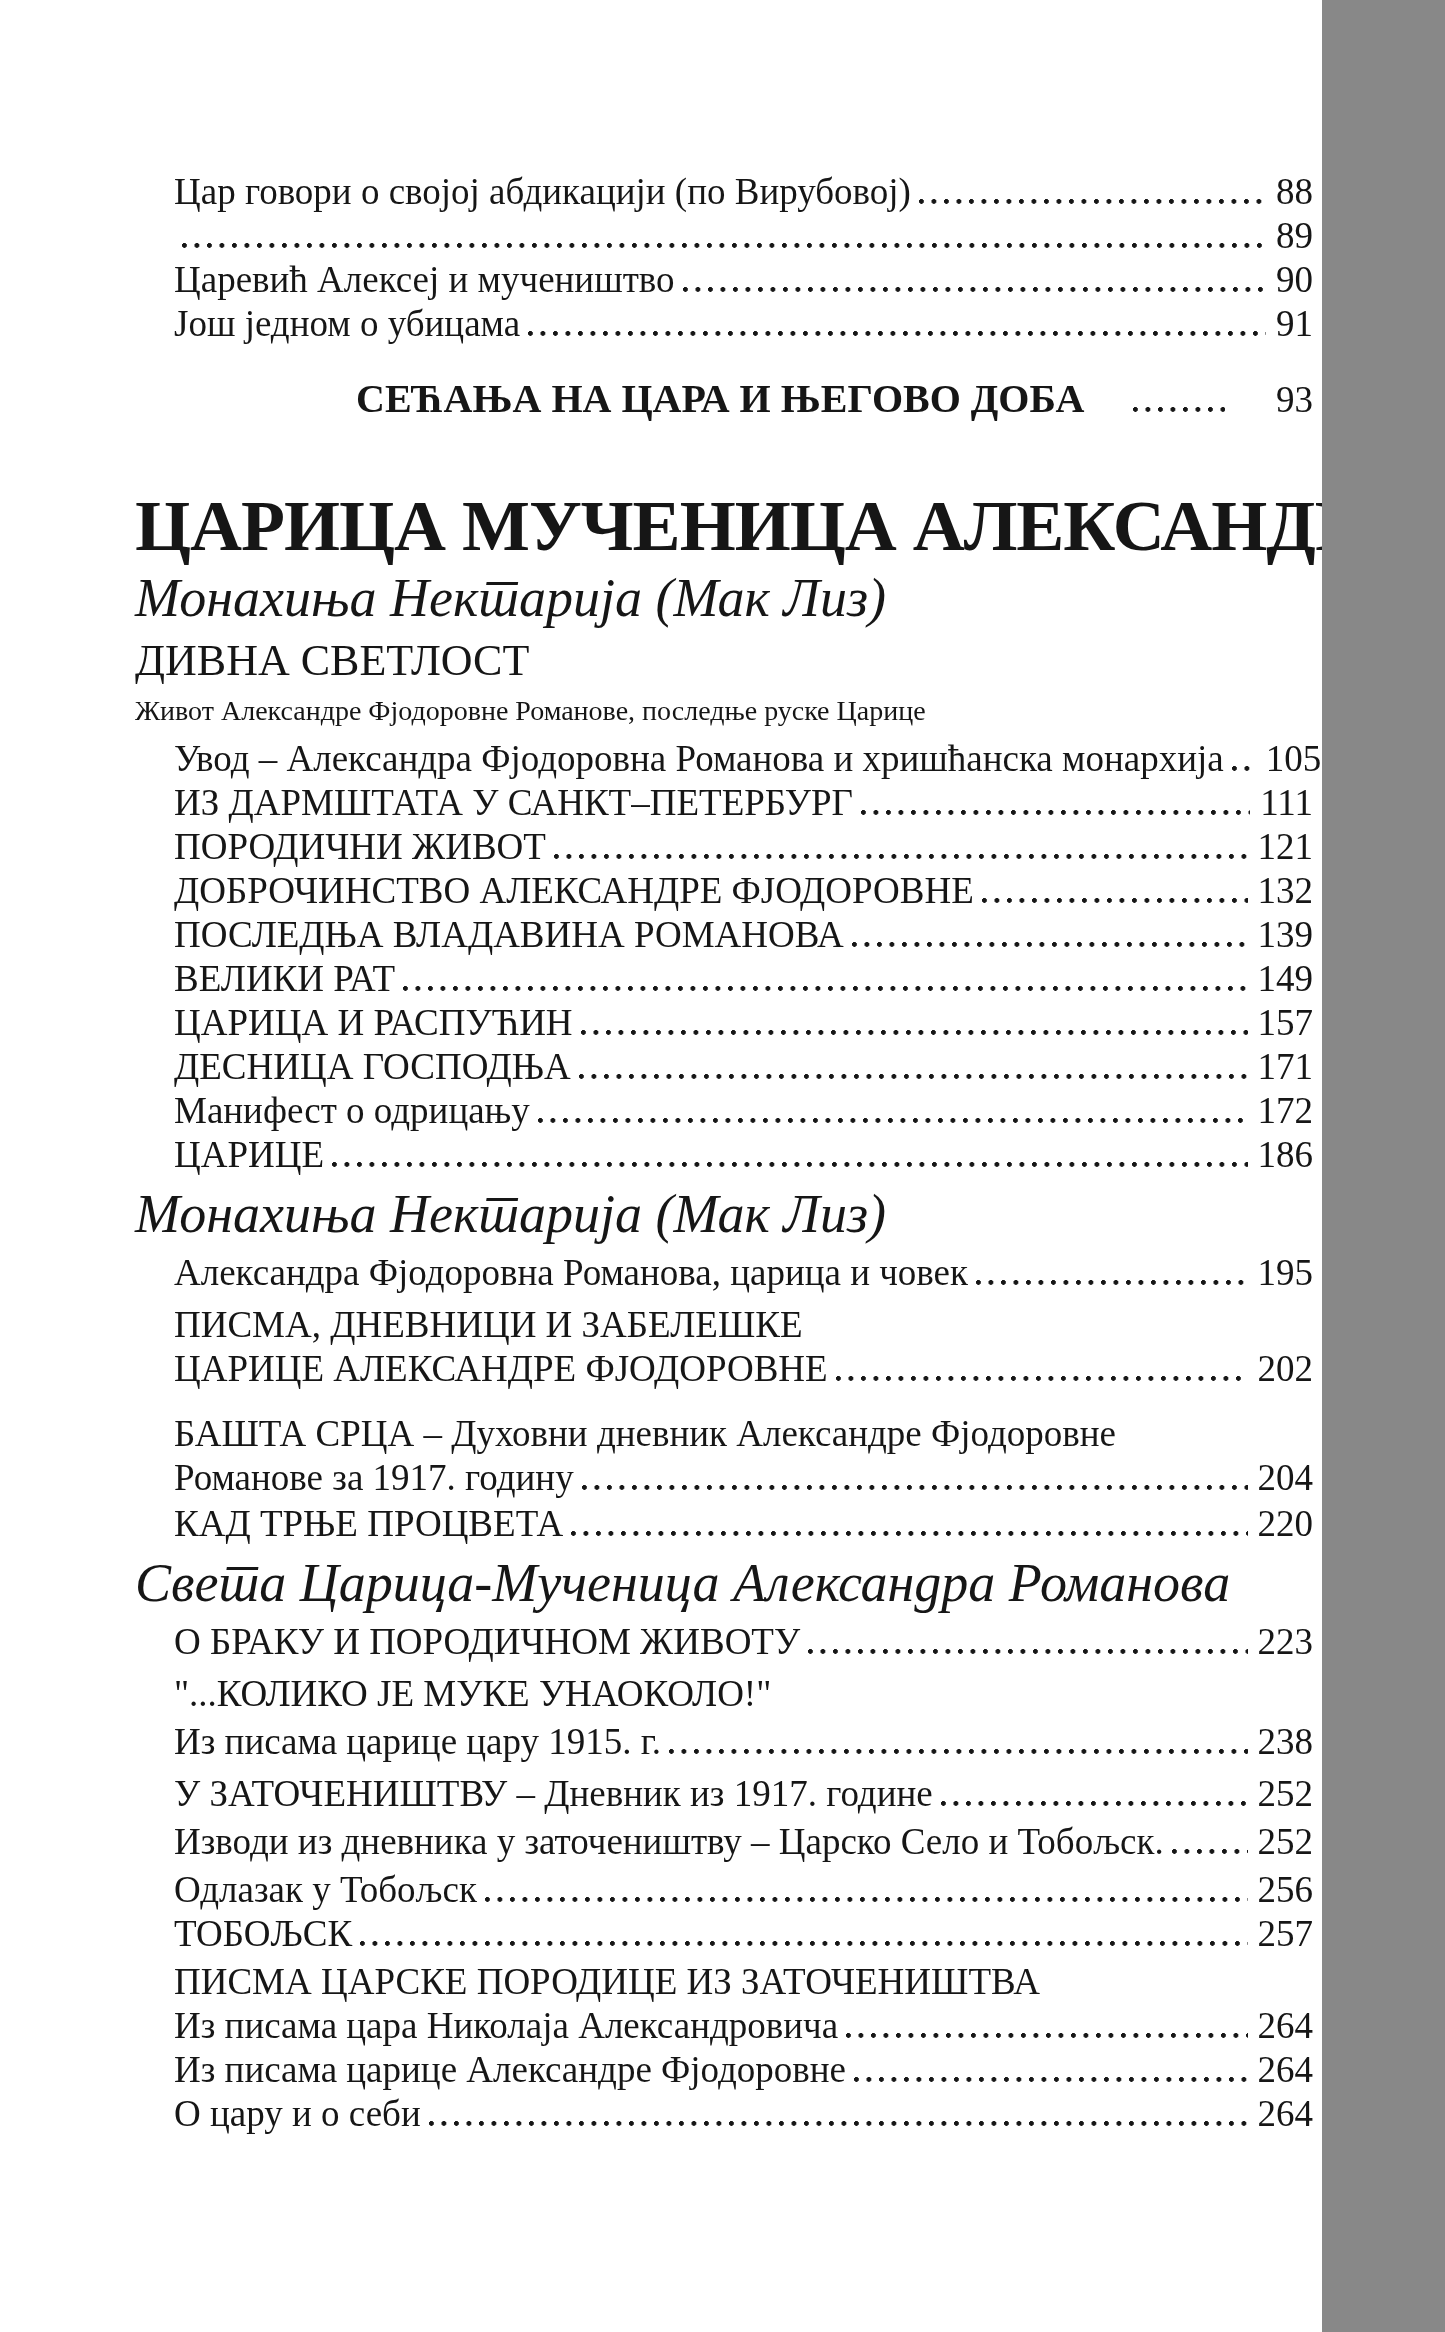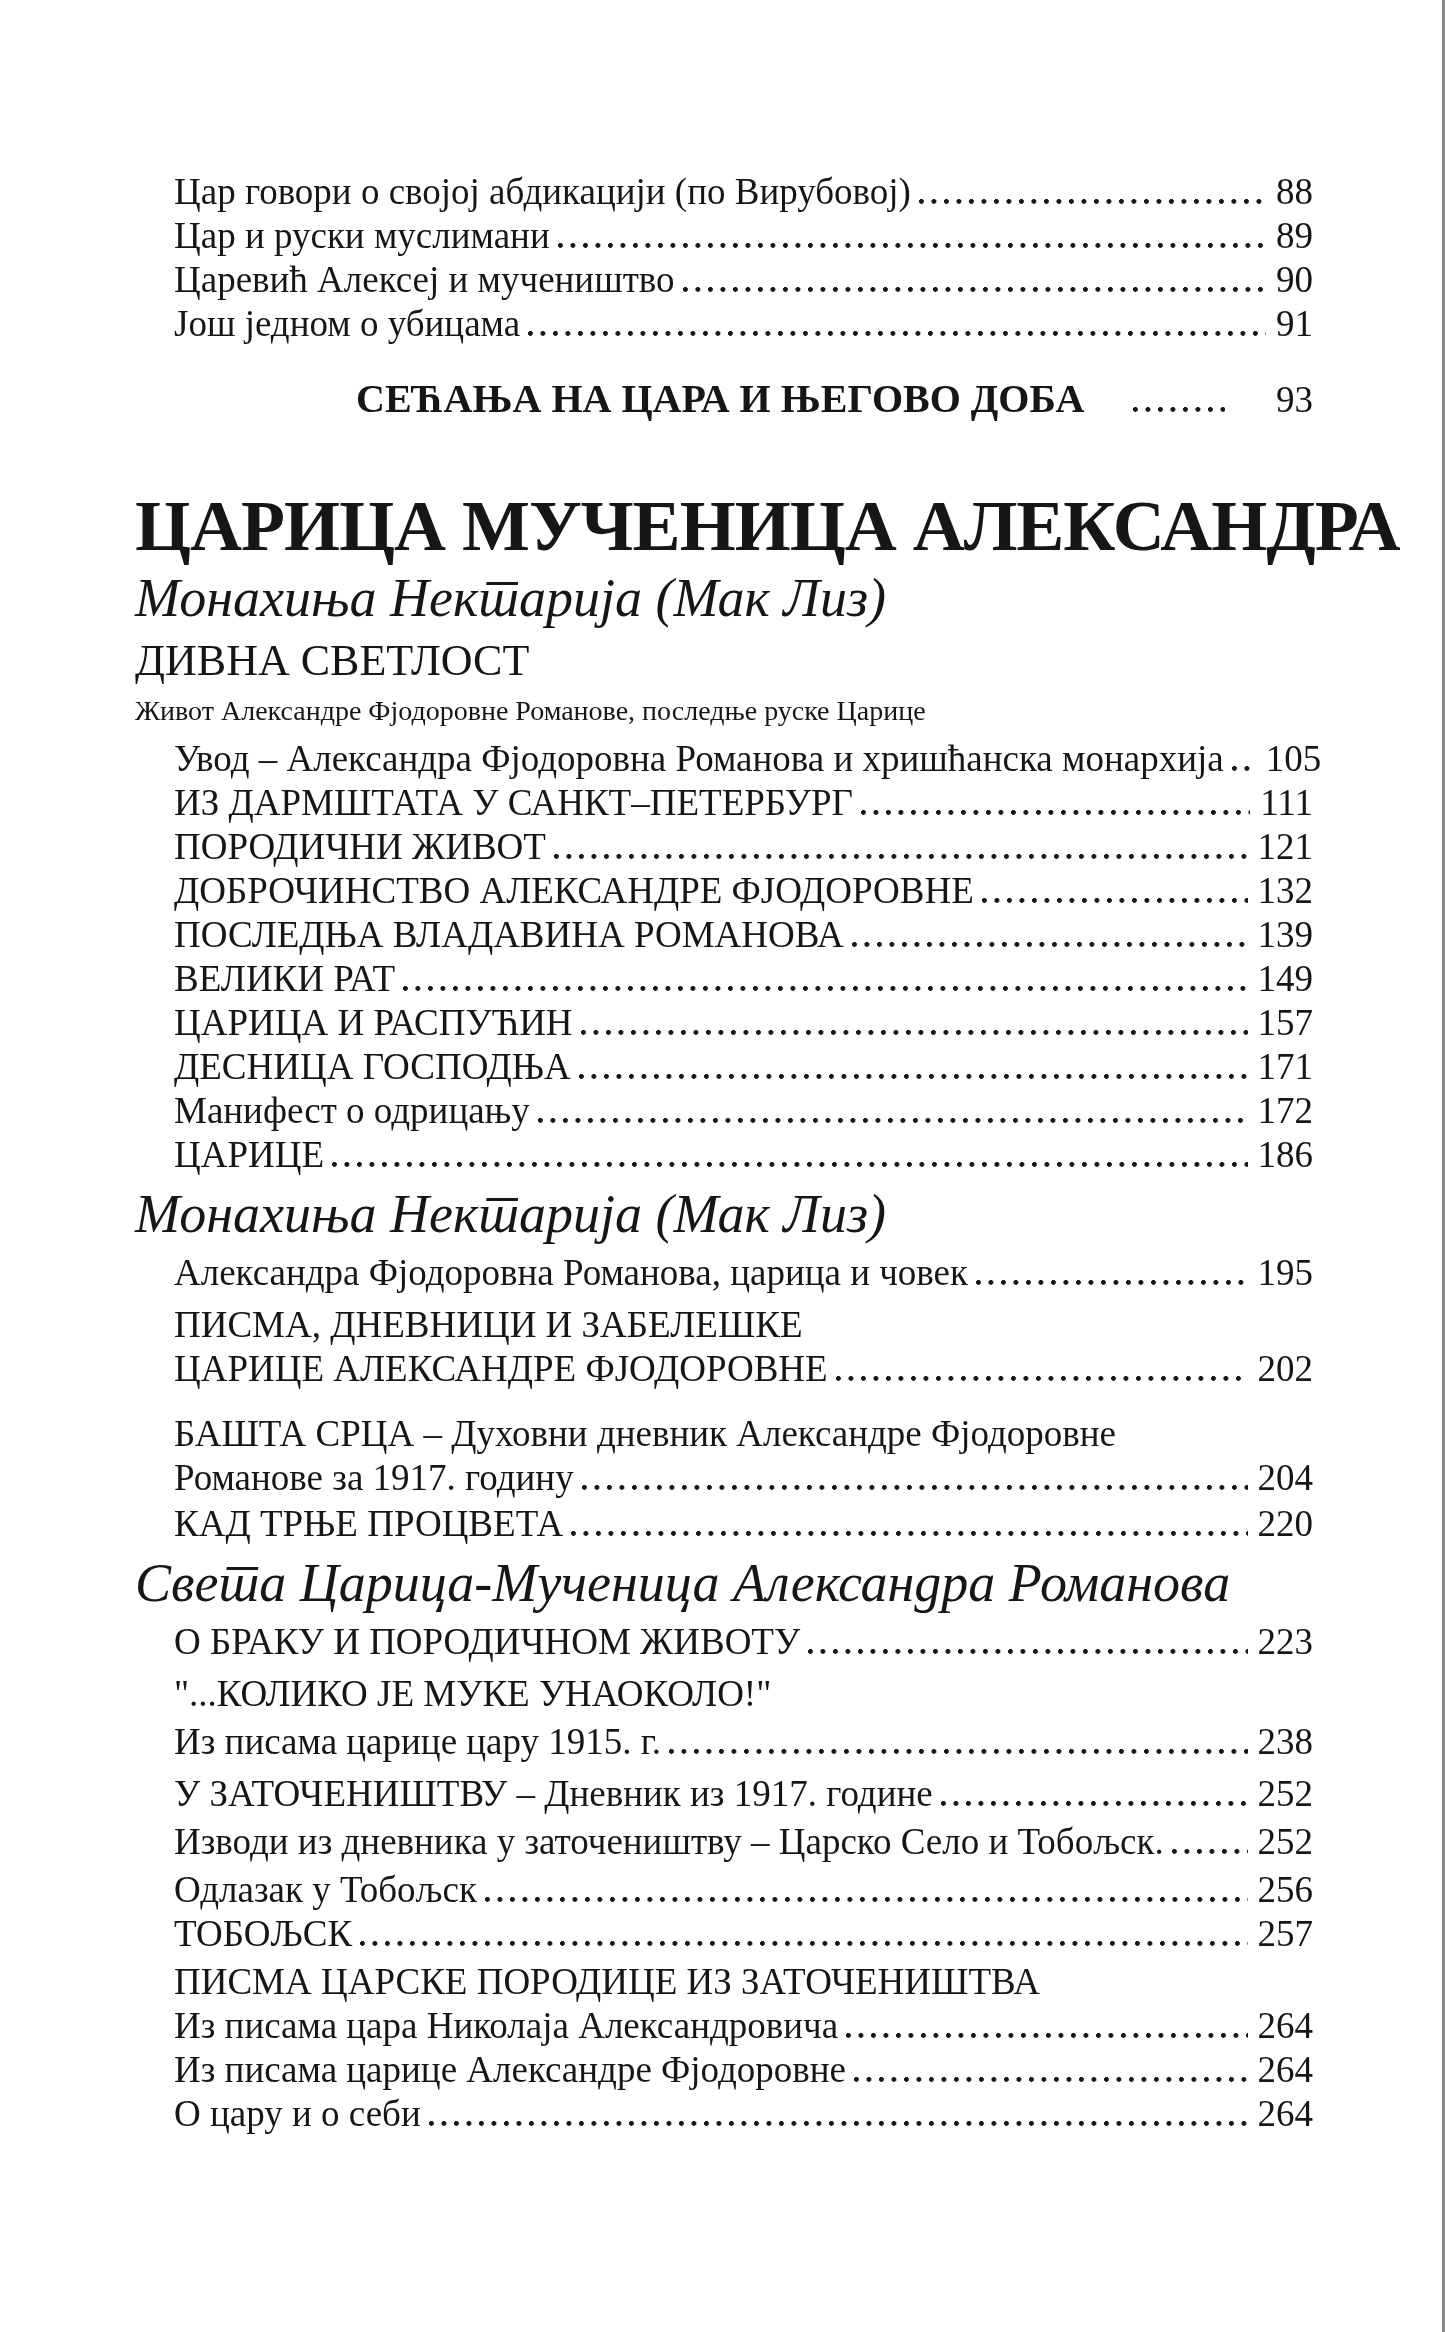--- a/index.html
+++ b/index.html
@@ -1,18 +1,18 @@
 <!DOCTYPE html>
 <html lang="sr"><head>
 <meta charset="utf-8">
 <style>
   html,body{margin:0;padding:0;background:#888;}
   .page{
     position:relative;
-    width:1442px;height:2332px;
+    width:1322px;height:2332px;
     background:#ffffff;
     color:#161616;
     font-family:"Liberation Serif","DejaVu Serif",serif;
     overflow:hidden;
   }
   .content{
     position:absolute;
     left:135px;top:170px;
     width:1178px;
   }
@@ -44,21 +44,20 @@
 <body>
 
 <div class="page">
   <div class="content" id="toc-content">
       <div class="row r-entry">
         <span class="txt">Цар говори о својој абдикацији (по Вирубовој)</span>
         <span class="leader"></span>
         <span class="pg">88</span>
       </div>
       <div class="row r-entry">
-        <span class="txt">Цар и руски муслимани</span>
         <span class="leader"></span>
         <span class="pg">89</span>
       </div>
       <div class="row r-entry">
         <span class="txt">Царевић Алексеј и мучеништво</span>
         <span class="leader"></span>
         <span class="pg">90</span>
       </div>
       <div class="row r-entry">
         <span class="txt">Још једном о убицама</span>

